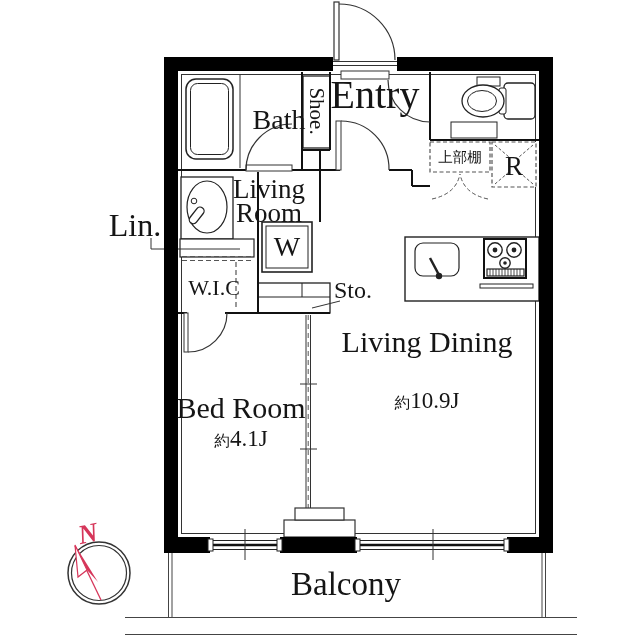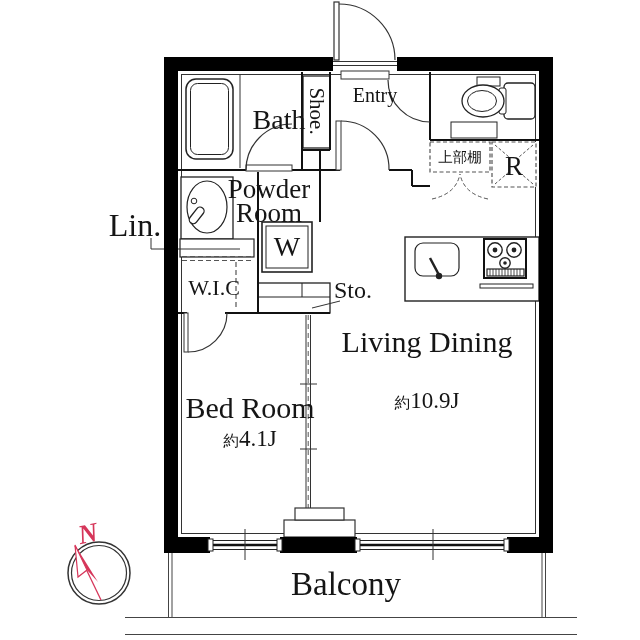--- a/index.html
+++ b/index.html
@@ -195,39 +195,39 @@
     <circle cx="99" cy="573" r="31" fill="none" stroke="#333" stroke-width="1.5"></circle>
     <circle cx="99" cy="573" r="27.5" fill="none" stroke="#333" stroke-width="1.2"></circle>
     <line x1="75" y1="546" x2="101" y2="600" stroke="var(--compass-red,#d6365a)" stroke-width="1.3"></line>
     <polygon points="75,545 98,582 87,570" fill="var(--compass-red,#d6365a)"></polygon>
     <polygon points="75,545 87,570 78,577" fill="#fff" stroke="var(--compass-red,#d6365a)" stroke-width="1.2"></polygon>
   </g>
 </svg>
 
 <div class="label" style="left:267px;top:120px;font-size:28px;padding-left:24px;">Bath</div>
 <div class="label vert" style="left:316px;top:111px;font-size:21px;">Shoe.</div>
-<div class="label" style="left:375px;top:95px;font-size:20px;">Entry</div>
+<div class="label" style="left:375px;top:95px;font-size:40px;">Entry</div>
 <div class="label" style="left:460px;top:157px;font-size:14.5px;">上部棚</div>
 <div class="label" style="left:514px;top:166px;font-size:27px;">R</div>
 <div class="label" style="left:269px;top:201px;font-size:27px;line-height:24px;">
-  <span>Powder</span><br>
+  <span>Living</span><br>
   <span>Room</span>
 </div>
 <div class="label" style="left:135px;top:225px;font-size:32px;">Lin.</div>
 <div class="label" style="left:287px;top:247px;font-size:28px;">W</div>
 <div class="label" style="left:214px;top:288px;font-size:22px;">W.I.C</div>
 <div class="label" style="left:353px;top:290px;font-size:24px;">Sto.</div>
 
 <div class="label" style="left:427px;top:372px;font-size:30px;line-height:28px;">
   <span>Living Dining</span><br>
   <br>
   <span class="size-line"><span class="yaku">約</span><span>10.9J</span></span>
 </div>
 
-<div class="label" style="left:241px;top:424px;font-size:30px;line-height:28px;margin-left:9px;">
+<div class="label" style="left:241px;top:424px;font-size:30px;line-height:28px;">
   <span>Bed Room</span><br>
   <span class="size-line"><span class="yaku">約</span><span>4.1J</span></span>
 </div>
 
 <div class="label" style="left:346px;top:584px;font-size:33px;">Balcony</div>
 <div class="label n-label" style="left:88px;top:534px;font-size:27px;">N</div>
 
 </div>
 
 </body></html>

